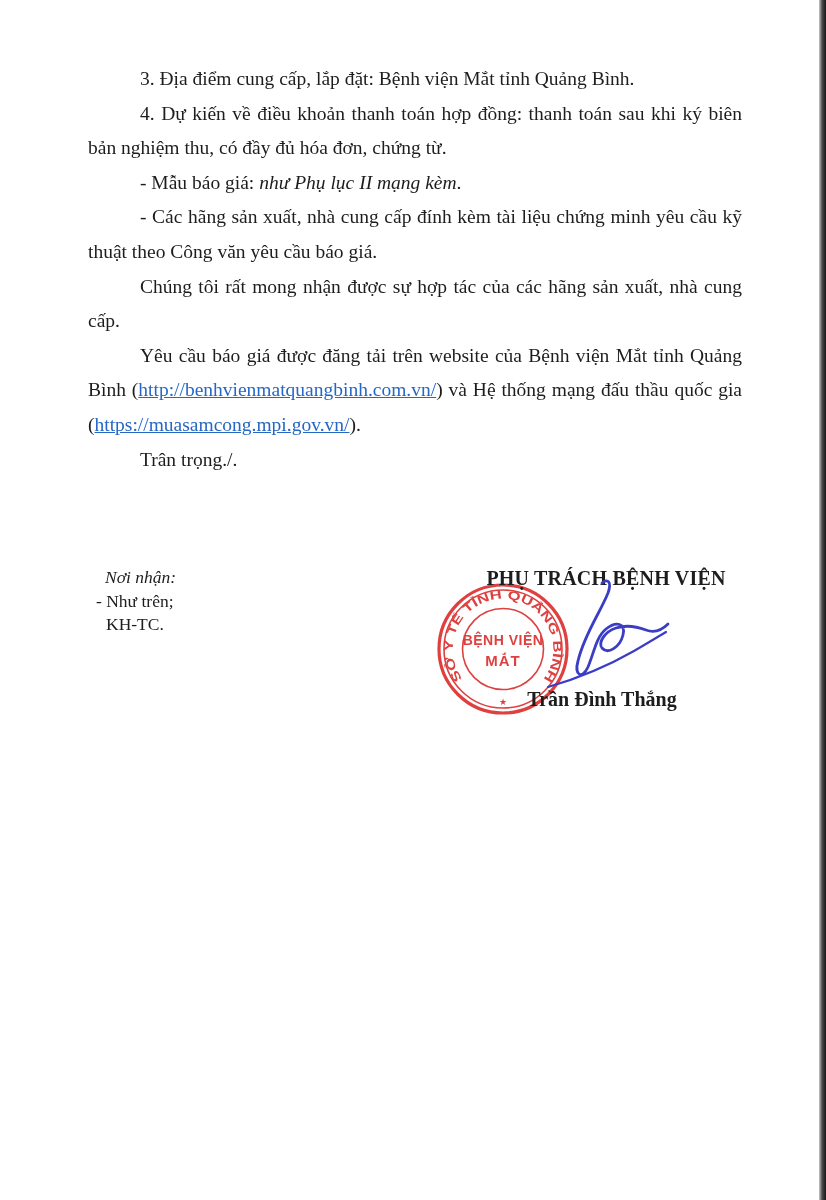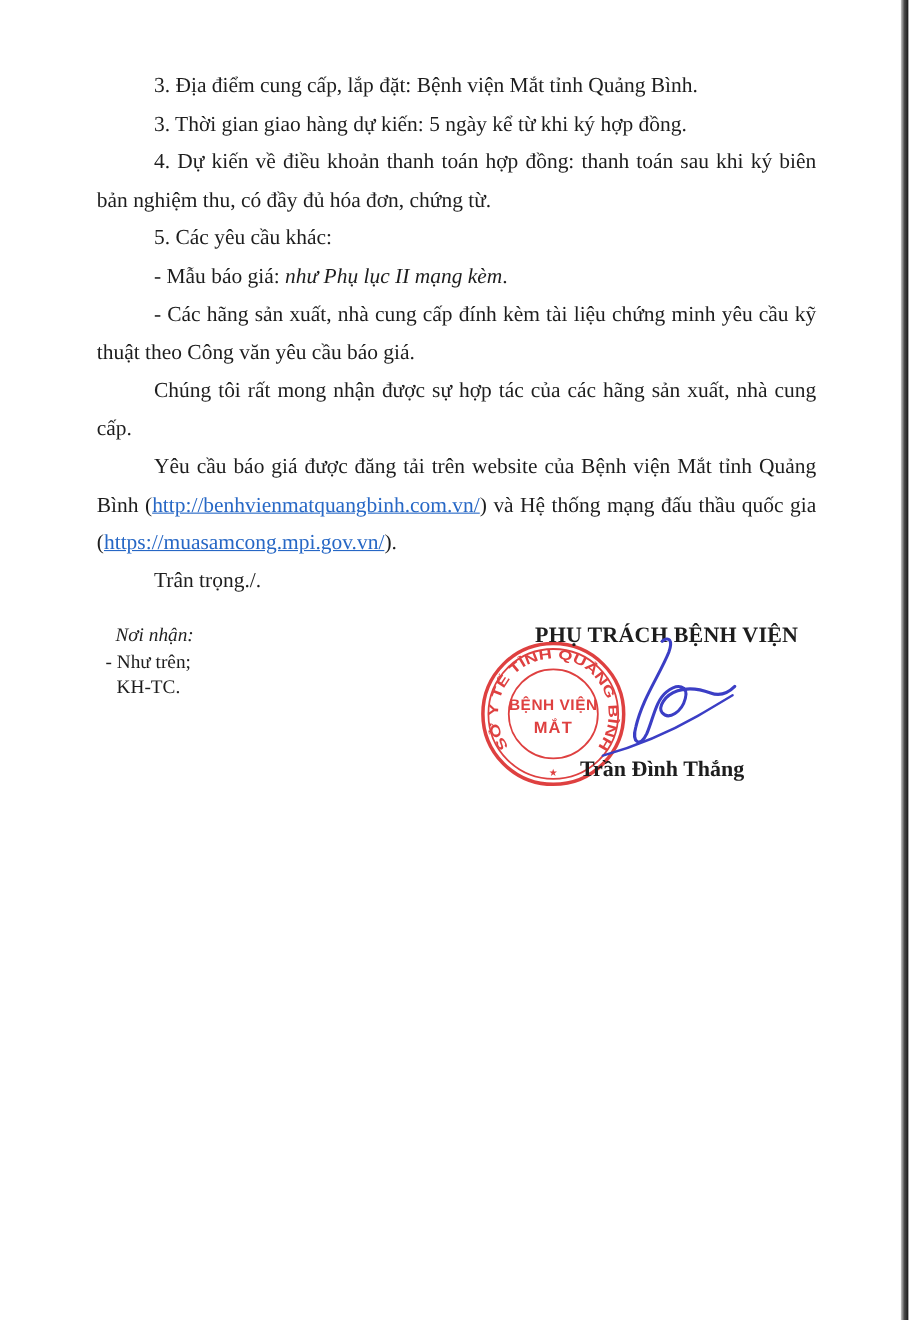--- a/index.html
+++ b/index.html
@@ -44,23 +44,21 @@
 </style>
 </head>
 <body>
 
 <div class="page">
 
   <div class="edge-strip"></div>
 
   <div class="body-text">
     <p class="para">3. Địa điểm cung cấp, lắp đặt: Bệnh viện Mắt tỉnh Quảng Bình.</p>
-    <p class="para">3. Thời gian giao hàng dự kiến: 5 ngày kể từ khi ký hợp đồng.</p>
     <p class="para">4. Dự kiến về điều khoản thanh toán hợp đồng: thanh toán sau khi ký biên bản nghiệm thu, có đầy đủ hóa đơn, chứng từ.</p>
-    <p class="para">5. Các yêu cầu khác:</p>
     <p class="para"><span>- Mẫu báo giá: </span><em>như Phụ lục II mạng kèm</em><span>.</span></p>
     <p class="para">- Các hãng sản xuất, nhà cung cấp đính kèm tài liệu chứng minh yêu cầu kỹ thuật theo Công văn yêu cầu báo giá.</p>
     <p class="para">Chúng tôi rất mong nhận được sự hợp tác của các hãng sản xuất, nhà cung cấp.</p>
     <p class="para"><span>Yêu cầu báo giá được đăng tải trên website của Bệnh viện Mắt tỉnh Quảng Bình (</span><a>http://benhvienmatquangbinh.com.vn/</a><span>) và Hệ thống mạng đấu thầu quốc gia (</span><a>https://muasamcong.mpi.gov.vn/</a><span>).</span></p>
     <p class="para">Trân trọng./.</p>
   </div>
 
   <div class="footer-left">
     <div class="recipients-title">Nơi nhận:</div>
     <div class="recipient-line">- Như trên;</div>

